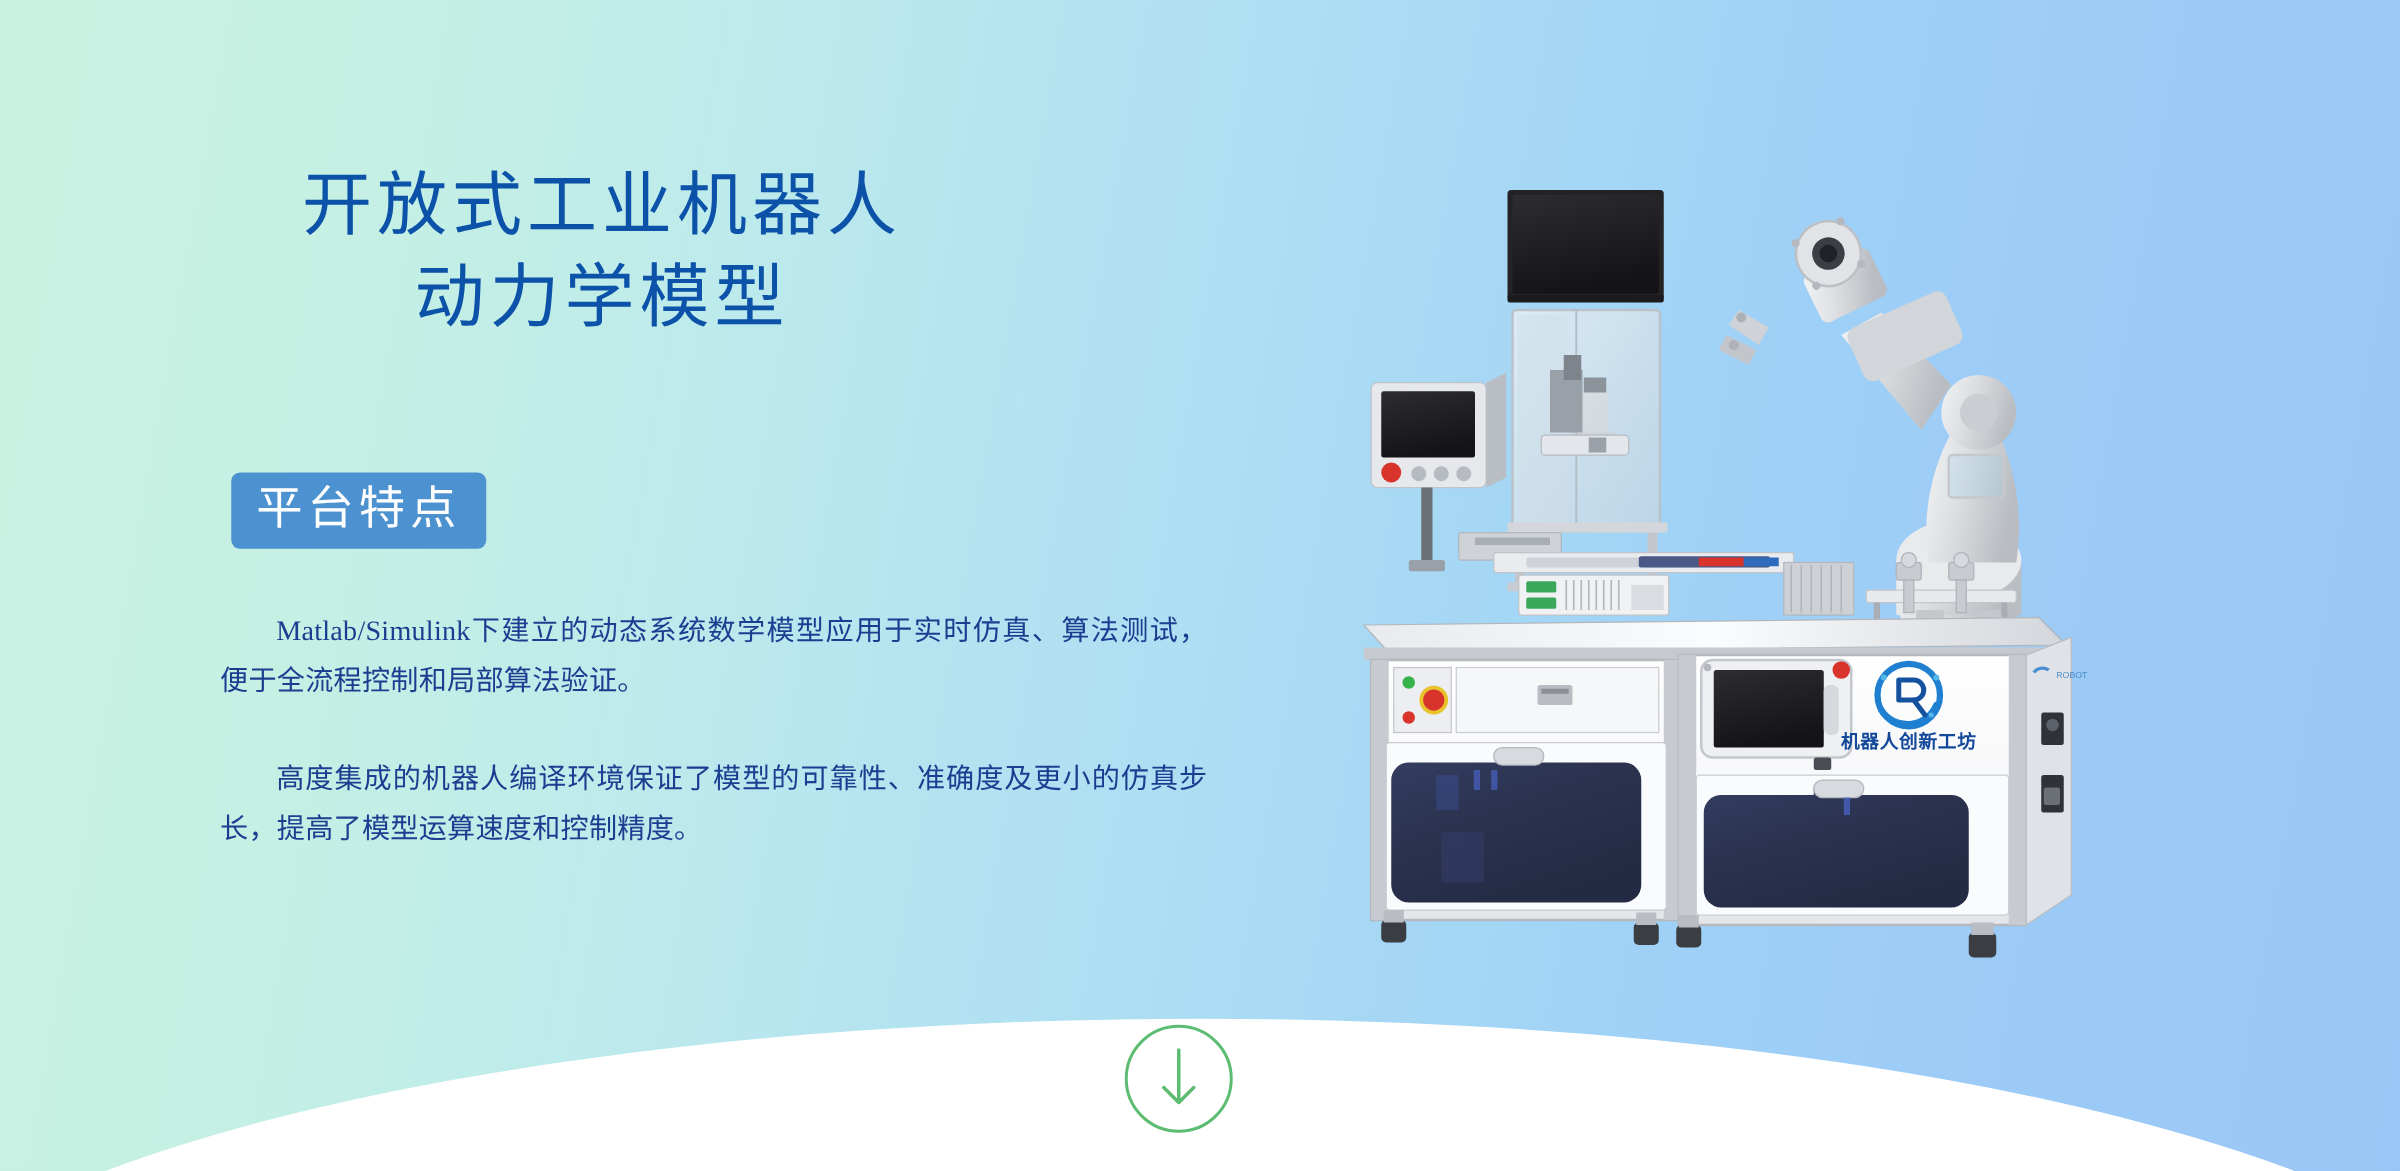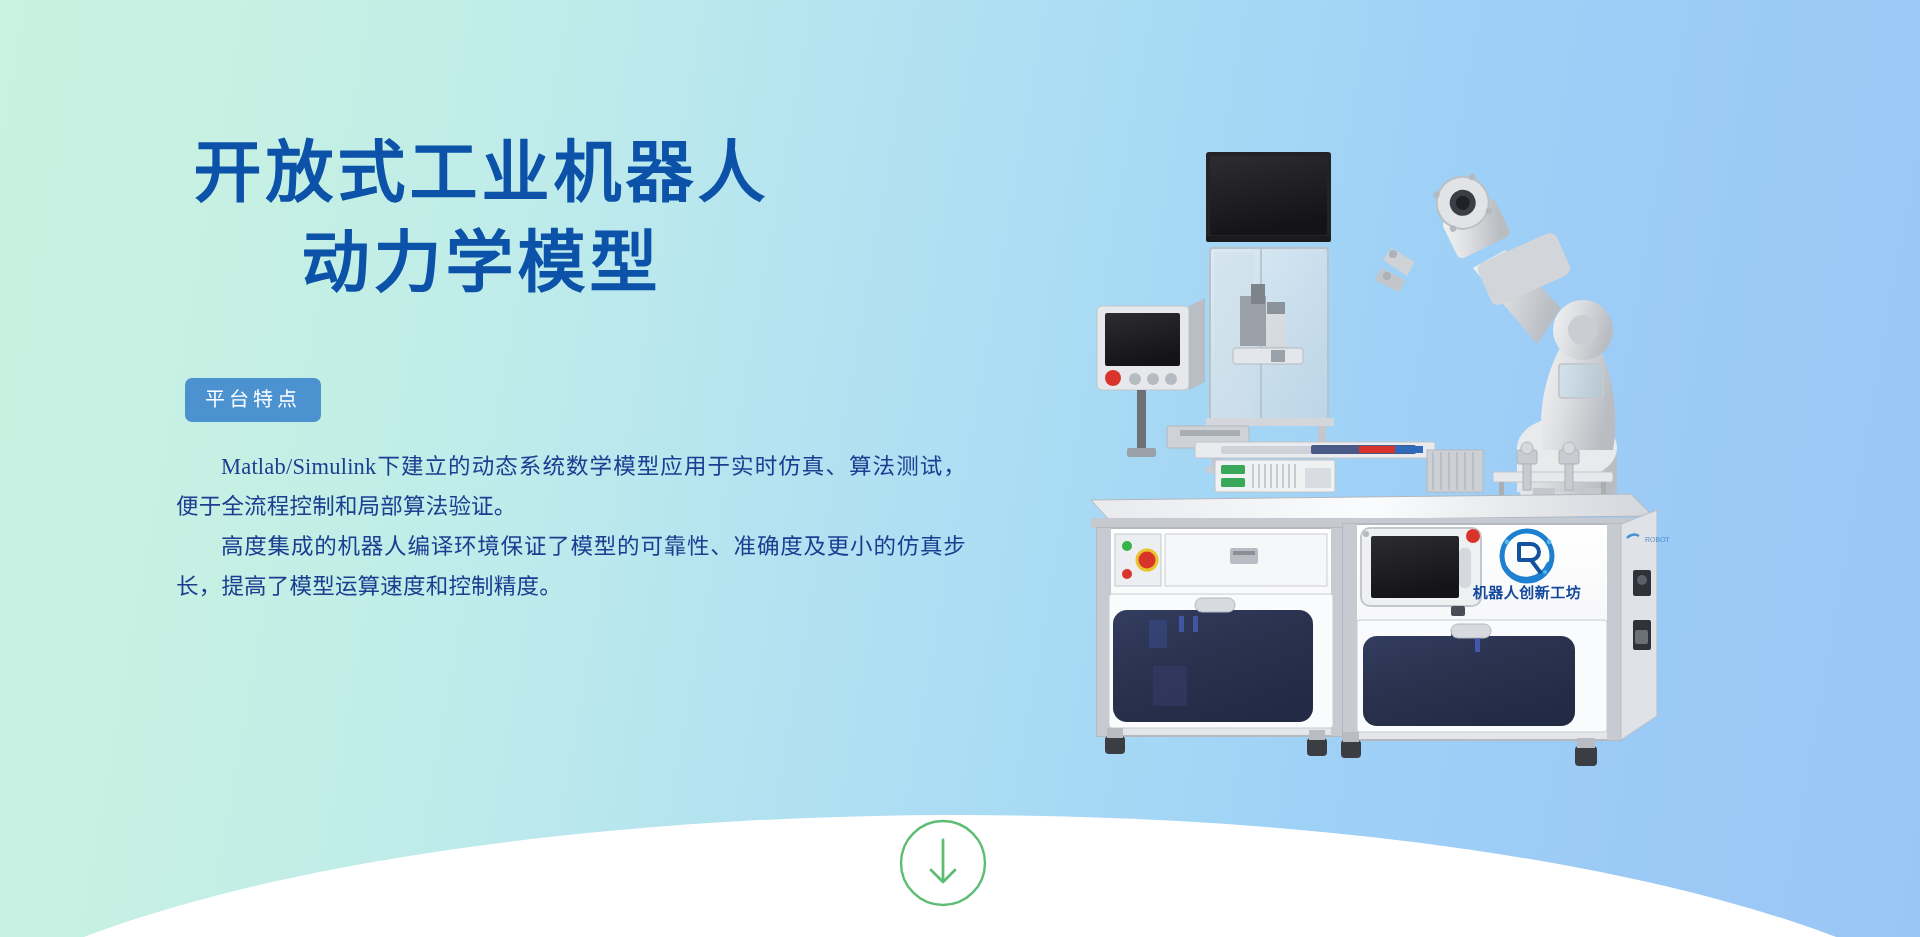--- a/index.html
+++ b/index.html
@@ -40,35 +40,35 @@
   }
 
   #title-block {
     position:absolute;
     left:0; top:128px;
     width:935px;
     text-align:center;
   }
   .title-line {
     color:#0b52a8;
-    font-size:68px;
+    font-size:56px;
     line-height:1.33;
     letter-spacing:4px;
-    font-weight:700;
+    font-weight:400;
     white-space:nowrap;
     font-family:"Liberation Serif","DejaVu Serif",serif;
     margin-left:28px;
   }
 
   #badge {
     position:absolute;
     left:185px; top:378px;
     background:#4d92d0;
     color:#ffffff;
-    font-size:20px;
+    font-size:37px;
     line-height:1;
     letter-spacing:4px;
     padding:11px 20px 13px 20px;
     border-radius:7px;
     white-space:nowrap;
     font-family:"Liberation Serif","DejaVu Serif",serif;
   }
 
   #body-copy {
     position:absolute;
@@ -76,20 +76,21 @@
     width:790px;
   }
   .para {
     color:#1c3e91;
     font-size:22.5px;
     line-height:1.78;
     text-align:justify;
     text-indent:2em;
     letter-spacing:0.2px;
     font-family:"Liberation Serif","DejaVu Serif",serif;
+    margin-top:38px;
   }
 
   
   #scroll-arrow {
     position:absolute;
     left:898px; top:818px;
     width:90px; height:90px;
     z-index:9;
   }
   #scroll-arrow svg { display:block; }

